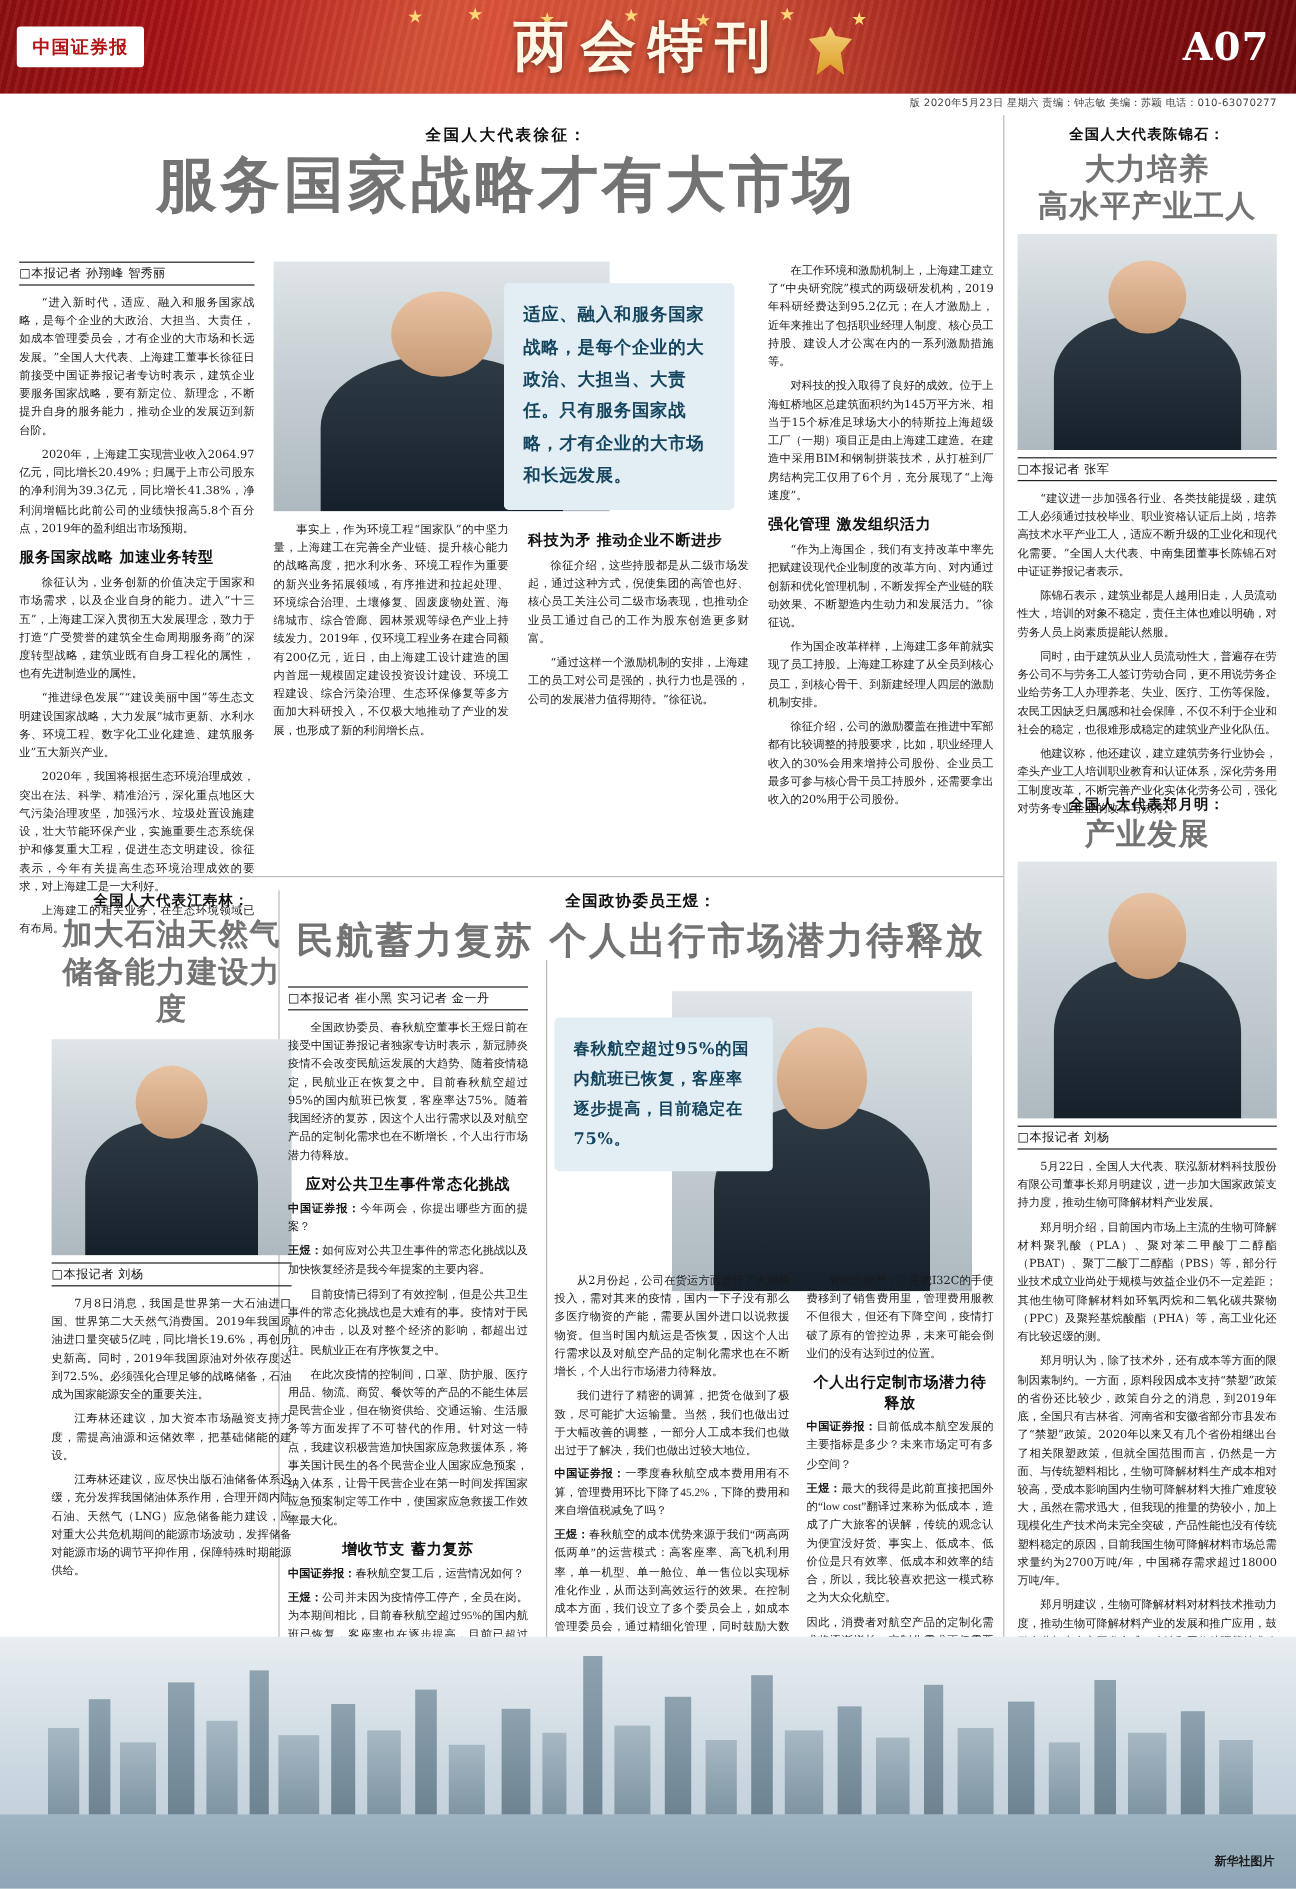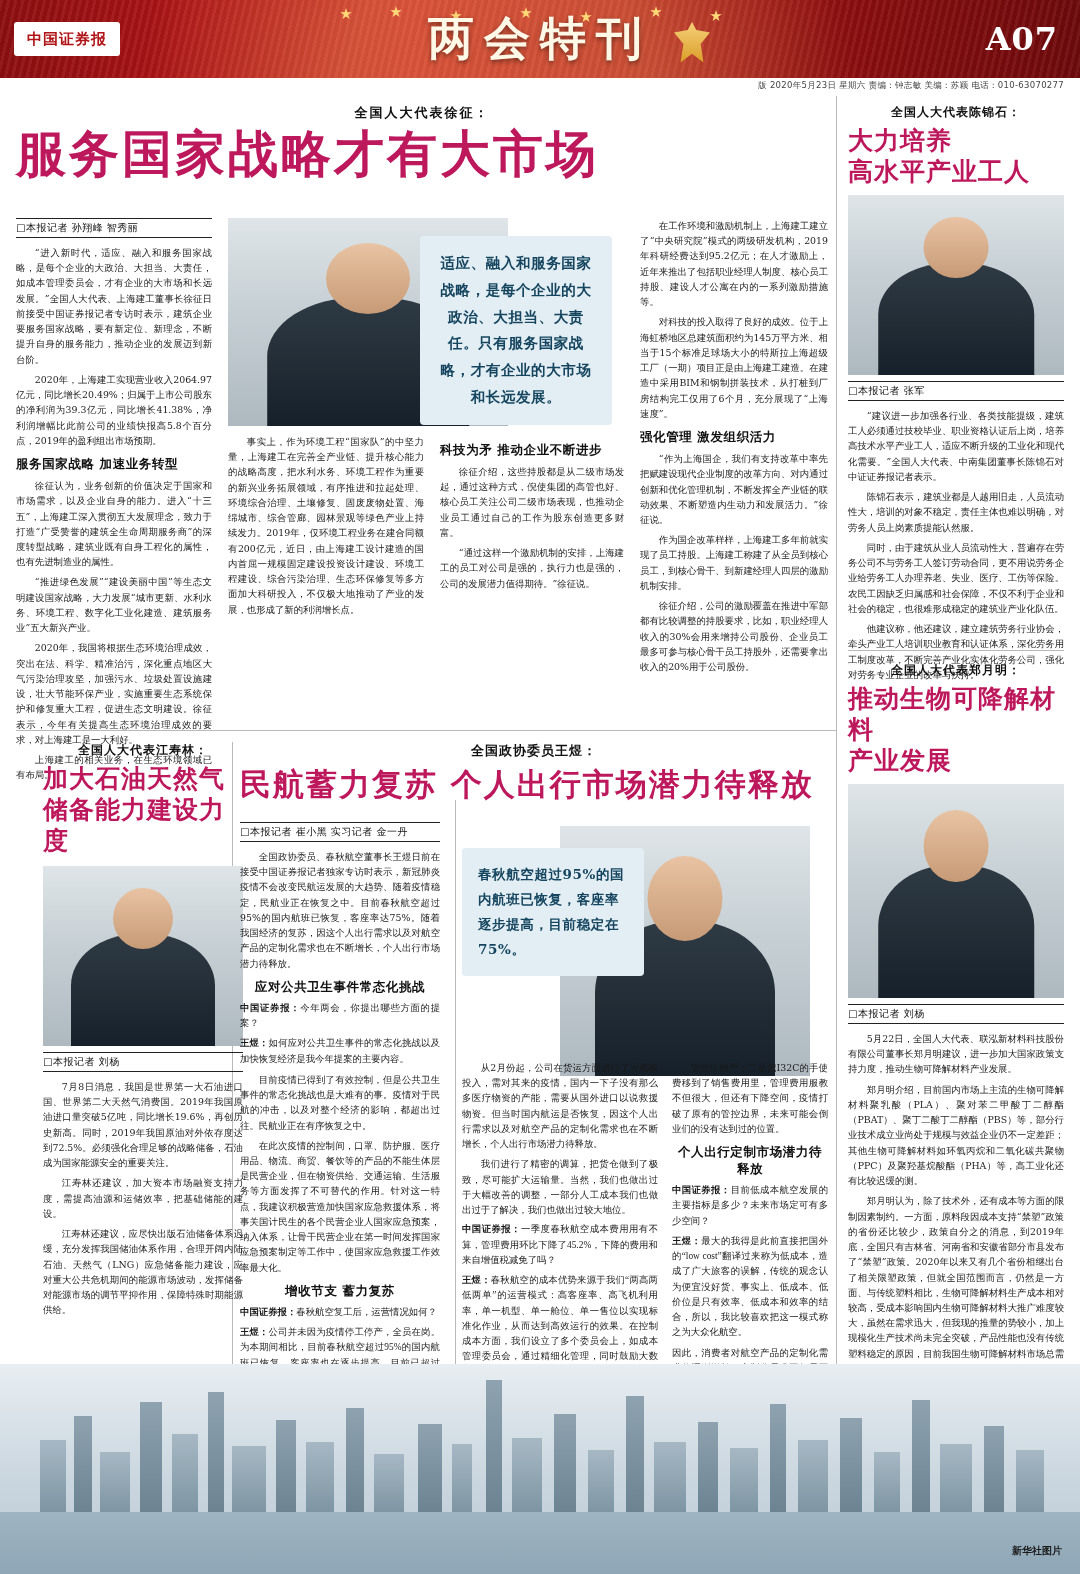--- a/index.html
+++ b/index.html
@@ -66,21 +66,21 @@
   .byline{
     font-size:10px;color:#111;border-top:1px solid #222;border-bottom:1px solid #222;
     padding:2px 0;margin:6px 0 7px 0;letter-spacing:.5px;
   }
 
   .kicker{
     text-align:center;font-size:13px;font-weight:700;letter-spacing:2px;color:#111;
     font-family:"DejaVu Serif","Liberation Serif",serif;
   }
   .headline{
-    font-weight:700;color:#be185d;
+    text-align:center;font-weight:700;color:#737373;
     font-family:"DejaVu Serif","Liberation Serif",serif;
   }
   .h-main{font-size:50px;letter-spacing:3px;line-height:1.12;margin-top:4px;}
   .h-mid{font-size:31px;letter-spacing:2px;line-height:1.18;}
   .h-side{font-size:25px;letter-spacing:1px;line-height:1.24;}
   .subhead-l{
     font-size:12.5px;font-weight:700;letter-spacing:.6px;margin:8px 0 5px;
     font-family:"DejaVu Serif","Liberation Serif",serif;
   }
 
@@ -168,21 +168,21 @@
     <p class="body">“进入新时代，适应、融入和服务国家战略，是每个企业的大政治、大担当、大责任，如成本管理委员会，才有企业的大市场和长远发展。”全国人大代表、上海建工董事长徐征日前接受中国证券报记者专访时表示，建筑企业要服务国家战略，要有新定位、新理念，不断提升自身的服务能力，推动企业的发展迈到新台阶。</p>
     <p class="body">2020年，上海建工实现营业收入2064.97亿元，同比增长20.49%；归属于上市公司股东的净利润为39.3亿元，同比增长41.38%，净利润增幅比此前公司的业绩快报高5.8个百分点，2019年的盈利组出市场预期。</p>
     <div class="subhead-l">服务国家战略 加速业务转型</div>
     <p class="body">徐征认为，业务创新的价值决定于国家和市场需求，以及企业自身的能力。进入“十三五”，上海建工深入贯彻五大发展理念，致力于打造“广受赞誉的建筑全生命周期服务商”的深度转型战略，建筑业既有自身工程化的属性，也有先进制造业的属性。</p>
     <p class="body">“推进绿色发展”“建设美丽中国”等生态文明建设国家战略，大力发展“城市更新、水利水务、环境工程、数字化工业化建造、建筑服务业”五大新兴产业。</p>
     <p class="body">2020年，我国将根据生态环境治理成效，突出在法、科学、精准治污，深化重点地区大气污染治理攻坚，加强污水、垃圾处置设施建设，壮大节能环保产业，实施重要生态系统保护和修复重大工程，促进生态文明建设。徐征表示，今年有关提高生态环境治理成效的要求，对上海建工是一大利好。</p>
     <p class="body">上海建工的相关业务，在生态环境领域已有布局。</p>
   </div>
 
   <div class="photo ph-person" style="position:absolute;left:228px;top:218px;width:280px;height:208px;"></div>
-  <div class="pullquote" style="position:absolute;left:420px;top:236px;width:160px;text-align:center;">适应、融入和服务国家战略，是每个企业的大政治、大担当、大责任。只有服务国家战略，才有企业的大市场和长远发展。</div>
+  <div class="pullquote" style="position:absolute;left:420px;top:236px;width:160px;">适应、融入和服务国家战略，是每个企业的大政治、大担当、大责任。只有服务国家战略，才有企业的大市场和长远发展。</div>
 
   <div class="col" style="left:228px;top:434px;width:196px;">
     <p class="body">事实上，作为环境工程“国家队”的中坚力量，上海建工在完善全产业链、提升核心能力的战略高度，把水利水务、环境工程作为重要的新兴业务拓展领域，有序推进和拉起处理、环境综合治理、土壤修复、固废废物处置、海绵城市、综合管廊、园林景观等绿色产业上持续发力。2019年，仅环境工程业务在建合同额有200亿元，近日，由上海建工设计建造的国内首屈一规模固定建设投资设计建设、环境工程建设、综合污染治理、生态环保修复等多方面加大科研投入，不仅极大地推动了产业的发展，也形成了新的利润增长点。</p>
   </div>
 
   <div class="col" style="left:440px;top:434px;width:184px;">
     <div class="subhead-l">科技为矛 推动企业不断进步</div>
     <p class="body">徐征介绍，这些持股都是从二级市场发起，通过这种方式，倪使集团的高管也好、核心员工关注公司二级市场表现，也推动企业员工通过自己的工作为股东创造更多财富。</p>
     <p class="body">“通过这样一个激励机制的安排，上海建工的员工对公司是强的，执行力也是强的，公司的发展潜力值得期待。”徐征说。</p>
   </div>
@@ -203,21 +203,20 @@
     <div class="photo ph-person" style="margin-top:8px;width:216px;height:180px;"></div>
     <div class="byline">□本报记者 张军</div>
     <p class="body">“建议进一步加强各行业、各类技能提级，建筑工人必须通过技校毕业、职业资格认证后上岗，培养高技术水平产业工人，适应不断升级的工业化和现代化需要。”全国人大代表、中南集团董事长陈锦石对中证证券报记者表示。</p>
     <p class="body">陈锦石表示，建筑业都是人越用旧走，人员流动性大，培训的对象不稳定，责任主体也难以明确，对劳务人员上岗素质提能认然服。</p>
     <p class="body">同时，由于建筑从业人员流动性大，普遍存在劳务公司不与劳务工人签订劳动合同，更不用说劳务企业给劳务工人办理养老、失业、医疗、工伤等保险。农民工因缺乏归属感和社会保障，不仅不利于企业和社会的稳定，也很难形成稳定的建筑业产业化队伍。</p>
     <p class="body">他建议称，他还建议，建立建筑劳务行业协会，牵头产业工人培训职业教育和认证体系，深化劳务用工制度改革，不断完善产业化实体化劳务公司，强化对劳务专业企业的改革与扶持。</p>
   </div>
 
   <div class="col" style="left:848px;top:662px;width:216px;">
     <div style="text-align:center;font-size:12px;font-weight:700;letter-spacing:1px;font-family:'DejaVu Serif',serif;">全国人大代表郑月明：</div>
-    <div class="headline h-side" style="margin-top:4px">推动生物可降解材料</div>
     <div class="headline h-side">产业发展</div>
     <div class="photo ph-person" style="margin-top:8px;width:216px;height:214px;"></div>
     <div class="byline">□本报记者 刘杨</div>
     <p class="body">5月22日，全国人大代表、联泓新材料科技股份有限公司董事长郑月明建议，进一步加大国家政策支持力度，推动生物可降解材料产业发展。</p>
     <p class="body">郑月明介绍，目前国内市场上主流的生物可降解材料聚乳酸（PLA）、聚对苯二甲酸丁二醇酯（PBAT）、聚丁二酸丁二醇酯（PBS）等，部分行业技术成立业尚处于规模与效益企业仍不一定差距；其他生物可降解材料如环氧丙烷和二氧化碳共聚物（PPC）及聚羟基烷酸酯（PHA）等，高工业化还有比较迟缓的测。</p>
     <p class="body">郑月明认为，除了技术外，还有成本等方面的限制因素制约。一方面，原料段因成本支持“禁塑”政策的省份还比较少，政策自分之的消息，到2019年底，全国只有吉林省、河南省和安徽省部分市县发布了“禁塑”政策。2020年以来又有几个省份相继出台了相关限塑政策，但就全国范围而言，仍然是一方面、与传统塑料相比，生物可降解材料生产成本相对较高，受成本影响国内生物可降解材料大推广难度较大，虽然在需求迅大，但我现的推量的势较小，加上现模化生产技术尚未完全突破，产品性能也没有传统塑料稳定的原因，目前我国生物可降解材料市场总需求量约为2700万吨/年，中国稀存需求超过18000万吨/年。</p>
     <p class="body">郑月明建议，生物可降解材料对材料技术推动力度，推动生物可降解材料产业的发展和推广应用，鼓励企业加大自主开发合成、改性和回收处理等技术攻关，支持建议工业示范建设，以专项资金等方式给予政策和税务支持；加快推进生物可降解材料生产企业的予级指标，加大在一次性塑料购物袋、一次性塑料餐饮具和地膜等领域的应用力度，对使用不可降解塑料的消费者提取加工的费税。基于生物可降解材料投资增值重大，加大资本市场融资支持力度，支持行业整合企业的科创板上市。</p>
   </div>
 
   <div class="col" style="left:16px;top:742px;width:200px;margin-left:27px;">

